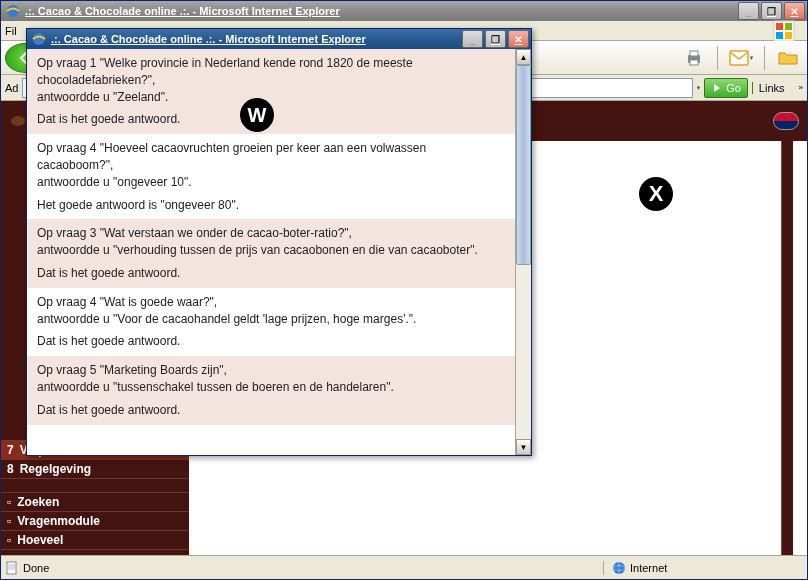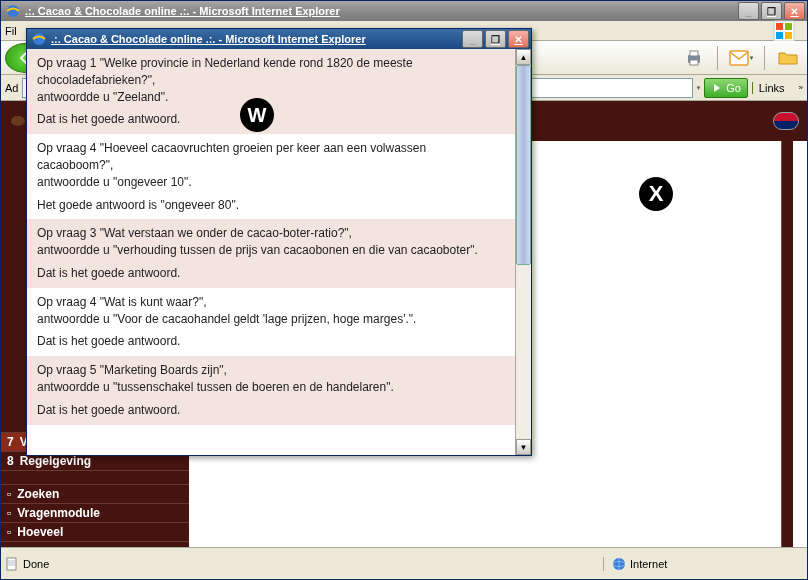--- a/index.html
+++ b/index.html
@@ -47,21 +47,21 @@
   .nav-item .bullet{ color:#fff;}
   .nav-item.active { background:#8a2a1a; }
   .nav-group-gap { height:14px; border-top:1px solid #6a3830;}
   
   .page-content { flex:1; padding:40px 16px 16px 16px; font-size:12px; color:#222; font-family: Verdana, Tahoma, sans-serif; position:relative;}
   .page-content h2 { font-size:14px; margin-bottom:16px; }
   .page-content p { margin:4px 0; }
   .score-num { color:#178a17; font-weight:bold; }
   .badge-x { position:absolute; top:36px; right:120px; width:34px; height:34px; border-radius:50%; background:#000; color:#fff; display:flex; align-items:center; justify-content:center; font-weight:bold; font-size:22px; font-family:Arial;}
   
-  .statusbar { height:32px; background:#ece9d8; border-top:1px solid #aca899; display:flex; align-items:center; font-size:11px; padding:8px 4px;}
+  .statusbar { height:24px; background:#ece9d8; border-top:1px solid #aca899; display:flex; align-items:center; font-size:11px; padding:8px 4px;}
   .statusbar .status-left{ flex:1; display:flex; align-items:center; gap:4px;}
   .statusbar .status-right{ display:flex; align-items:center; gap:4px; border-left:1px solid #aca899; padding-left:8px; width:200px;}
   
   
   .popup-window { position:absolute; top:28px; left:26px; width:506px; height:428px; background:#fff; border:1px solid #0a246a; box-shadow:2px 2px 6px rgba(0,0,0,0.4); display:flex; flex-direction:column; }
   .popup-body { flex:1; overflow:auto; position:relative; display:flex;}
   .popup-content { flex:1; overflow:auto; font-family: Verdana, Tahoma, sans-serif; font-size:12px; color:#222;}
   .feedback-block { padding:6px 10px; line-height:1.4;}
   .feedback-block.alt { background:#f4e4e0; }
   .feedback-block b { font-weight:normal; }
@@ -263,21 +263,21 @@
         <div class="correct-line">Het goede antwoord is "ongeveer 80".</div>
       </div>
 
       <div class="feedback-block alt">
         <div><span>Op </span><b>vraag 3</b><span> "Wat verstaan we onder de cacao-boter-ratio?",</span></div>
         <div>antwoordde u "verhouding tussen de prijs van cacaobonen en die van cacaoboter".</div>
         <div class="correct-line">Dat is het goede antwoord.</div>
       </div>
 
       <div class="feedback-block">
-        <div><span>Op </span><b>vraag 4</b><span> "Wat is </span><b>kunt</b><span> waar?",</span></div>
+        <div><span>Op </span><b>vraag 4</b><span> "Wat is </span><b>goede</b><span> waar?",</span></div>
         <div>antwoordde u "Voor de cacaohandel geldt 'lage prijzen, hoge marges'.".</div>
         <div class="correct-line">Dat is het goede antwoord.</div>
       </div>
 
       <div class="feedback-block alt">
         <div><span>Op </span><b>vraag 5</b><span> "Marketing Boards zijn",</span></div>
         <div>antwoordde u "tussenschakel tussen de boeren en de handelaren".</div>
         <div class="correct-line">Dat is het goede antwoord.</div>
       </div>
 

